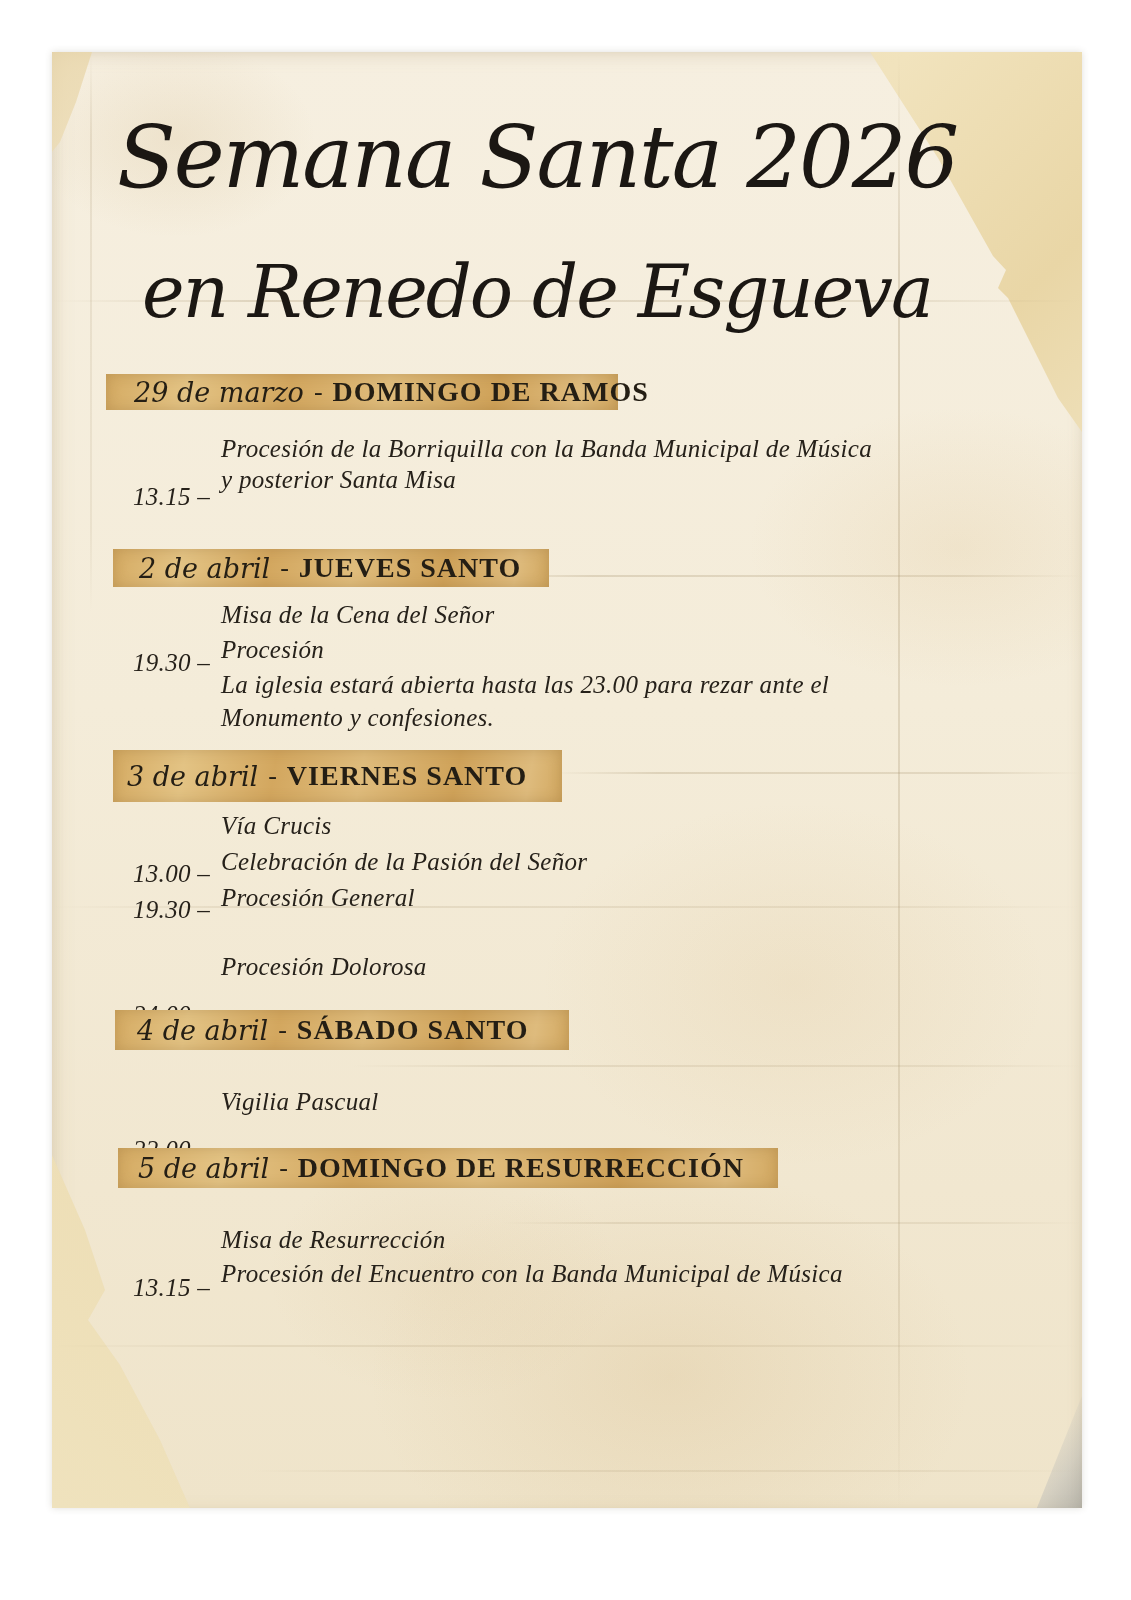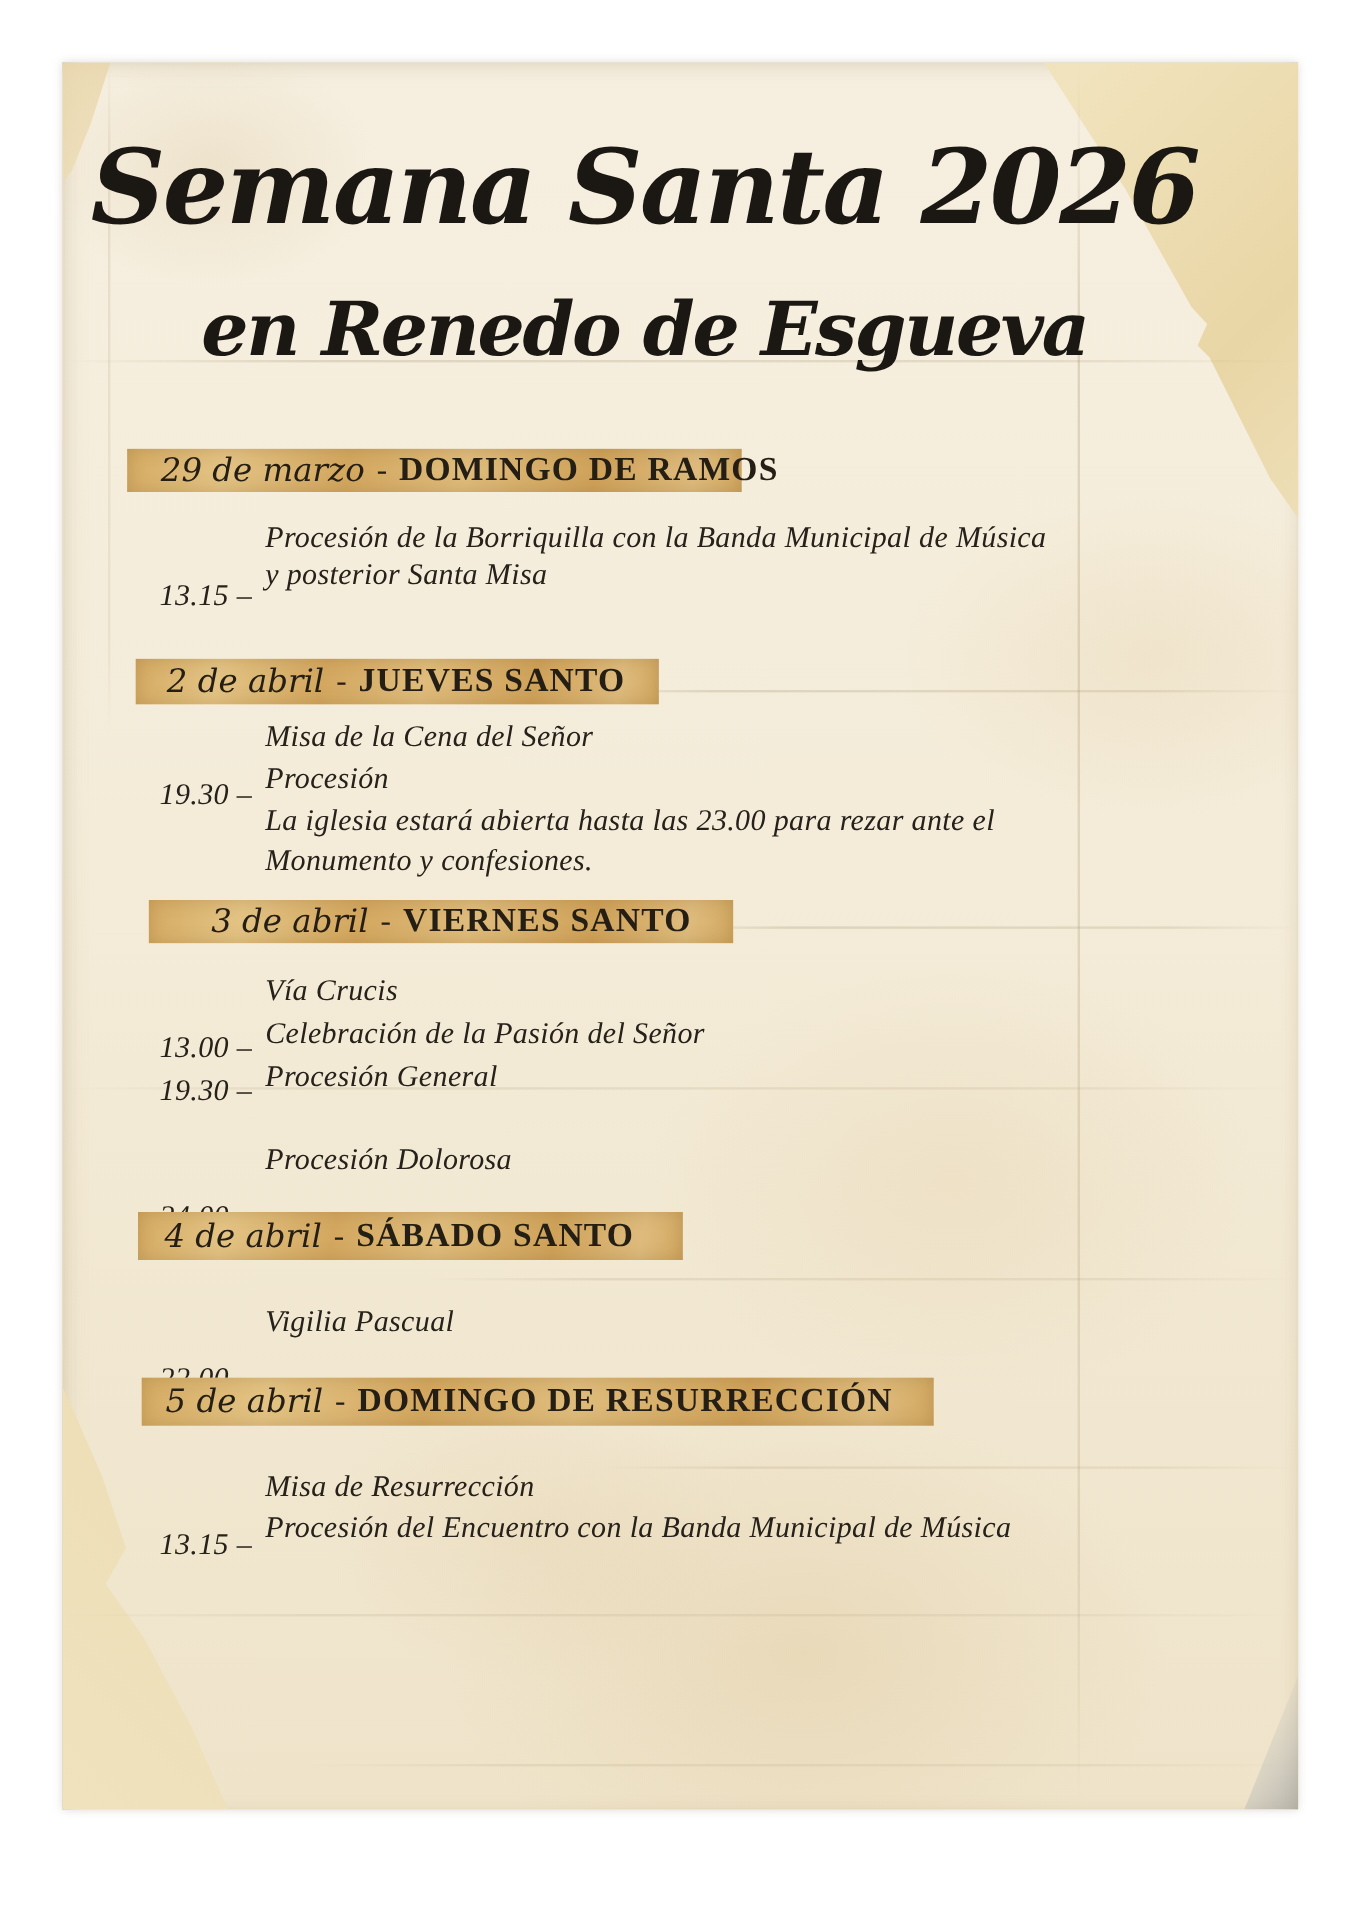--- a/index.html
+++ b/index.html
@@ -46,25 +46,25 @@
   .curl{
     right:0; bottom:0; width:48px; height:132px; position:absolute;
     background:linear-gradient(125deg, rgba(0,0,0,0) 35%, rgba(150,158,170,.30) 70%, rgba(105,115,130,.40) 100%);
     clip-path:polygon(100% 15%,100% 100%,6% 100%);
   }
   .crease-h{ position:absolute; height:2px; background:linear-gradient(90deg, transparent, rgba(165,145,108,.28) 20%, rgba(165,145,108,.22) 80%, transparent); }
   .crease-v{ position:absolute; width:2px; background:linear-gradient(180deg, transparent, rgba(165,145,108,.30) 15%, rgba(165,145,108,.22) 85%, transparent); }
   .title{
     position:absolute; left:0; width:1030px; text-align:center;
     transform:translateX(-30px);
-    font-family:"DejaVu Serif", serif; font-style:italic; font-weight:700;
+    font-family:"DejaVu Serif", serif; font-style:italic; font-weight:400;
     color:#1b1713; letter-spacing:-2px; line-height:1; white-space:nowrap;
   }
   .t1{ top:62px;  font-size:86px; }
-  .t2{ top:192px; font-size:62px; }
+  .t2{ top:204px; font-size:72px; }
   .hl{
     position:absolute; display:flex; align-items:center;
     background:linear-gradient(100deg,#d5ab63 0%,#e3c384 16%,#d3a75f 36%,#dfbc7c 55%,#cfa259 76%,#debb7d 92%,#d2a860 100%);
     box-shadow:inset 0 0 14px rgba(120,85,35,.25);
     color:#241e14; white-space:nowrap; padding-left:28px;
   }
   .bdate{ font-family:"DejaVu Serif",serif; font-style:italic; font-size:27px; }
   .bsep{ margin:0 10px; font-size:26px; }
   .bday{ font-family:"Liberation Serif",serif; font-size:28px; letter-spacing:1px;font-weight:bold; }
   .row{
@@ -127,21 +127,21 @@
   </div>
   <div class="row" style="top:619px;">
     <span class="time"></span>
     <span class="txt">La iglesia estará abierta hasta las 23.00 para rezar ante el</span>
   </div>
   <div class="row" style="top:632px;align-items:flex-end;">
     <span class="time"></span>
     <span class="txt">Monumento y confesiones.</span>
   </div>
 
-  <div class="hl" style="left:61px;top:698px;width:435px;height:36px;padding-left:52px;margin-left:11px;">
+  <div class="hl" style="left:61px;top:698px;width:435px;height:52px;padding-left:14px;">
     <span class="bdate">3 de abril</span>
     <span class="bsep">-</span>
     <span class="bday">VIERNES SANTO</span>
   </div>
   <div class="row" style="top:760px;">
     <span class="time">13.00 –</span>
     <span class="txt">Vía Crucis</span>
   </div>
   <div class="row" style="top:796px;">
     <span class="time">19.30 –</span>

